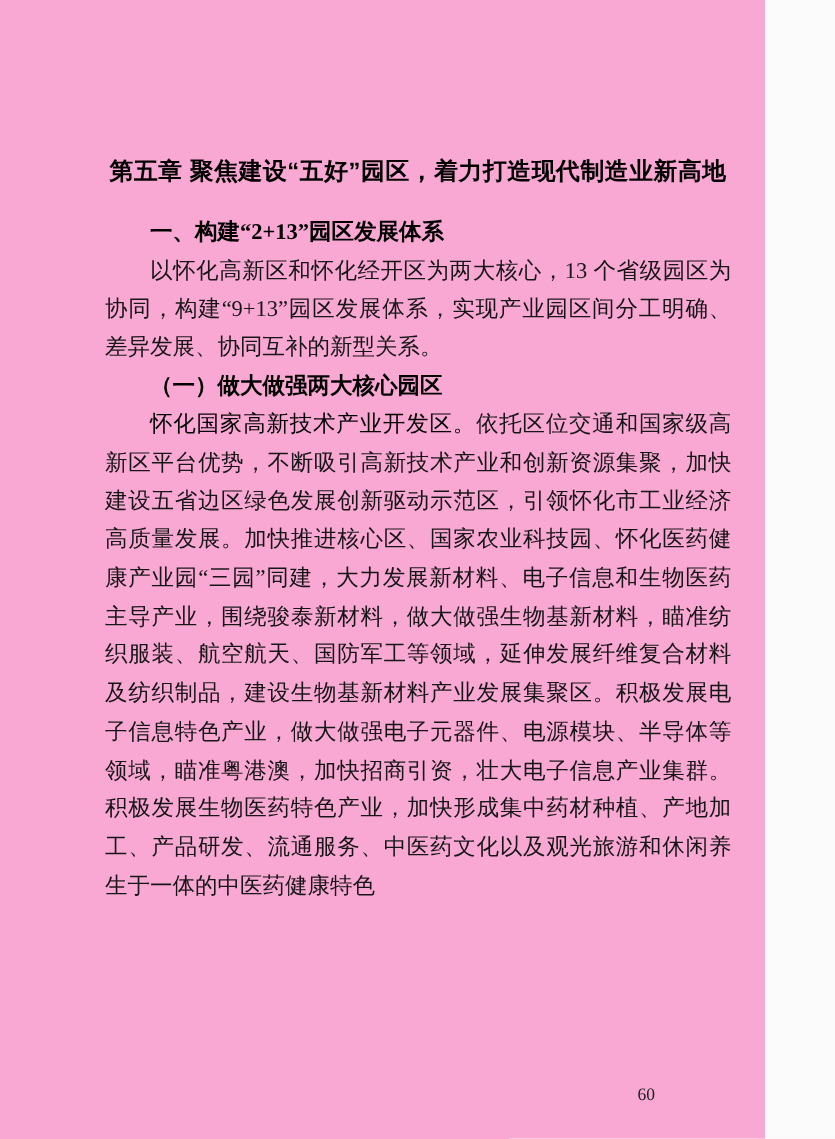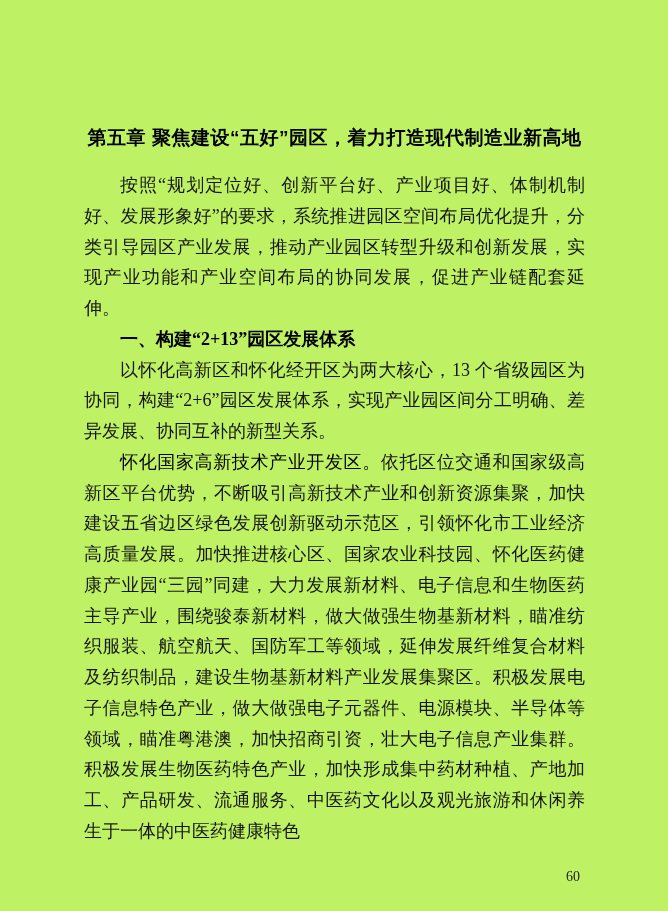--- a/index.html
+++ b/index.html
@@ -2,23 +2,23 @@
 <html><head>
 <meta charset="utf-8">
 <style>
   html, body {
     margin: 0;
     padding: 0;
     background: #fbfbfb;
   }
   .page {
     position: relative;
-    width: 668px;
+    width: 612px;
     height: 911px;
-    background: #bef264;
+    background: #f9a8d4;
     color: #161616;
     font-family: "Liberation Serif", "DejaVu Serif", serif;
     overflow: hidden;
   }
   .content {
     position: absolute;
     left: 84px;
     top: 122px;
     width: 501px;
   }
@@ -62,25 +62,25 @@
   }
 </style>
 </head>
 <body>
 
 <div class="page">
   <div class="content">
 
     <h1 class="chapter-title">第五章 聚焦建设“五好”园区，着力打造现代制造业新高地</h1>
 
-    <p class="para">按照“规划定位好、创新平台好、产业项目好、体制机制好、发展形象好”的要求，系统推进园区空间布局优化提升，分类引导园区产业发展，推动产业园区转型升级和创新发展，实现产业功能和产业空间布局的协同发展，促进产业链配套延伸。</p>
 
     <h2 class="heading">一、构建“2+13”园区发展体系</h2>
 
-    <p class="para">以怀化高新区和怀化经开区为两大核心，13 个省级园区为协同，构建“2+6”园区发展体系，实现产业园区间分工明确、差异发展、协同互补的新型关系。</p>
+    <p class="para">以怀化高新区和怀化经开区为两大核心，13 个省级园区为协同，构建“9+13”园区发展体系，实现产业园区间分工明确、差异发展、协同互补的新型关系。</p>
 
+    <h3 class="heading">（一）做大做强两大核心园区</h3>
 
     <p class="para"><span class="lead-bold">怀化国家高新技术产业开发区。</span><span>依托区位交通和国家级高新区平台优势，不断吸引高新技术产业和创新资源集聚，加快建设五省边区绿色发展创新驱动示范区，引领怀化市工业经济高质量发展。加快推进核心区、国家农业科技园、怀化医药健康产业园“三园”同建，大力发展新材料、电子信息和生物医药主导产业，围绕骏泰新材料，做大做强生物基新材料，瞄准纺织服装、航空航天、国防军工等领域，延伸发展纤维复合材料及纺织制品，建设生物基新材料产业发展集聚区。积极发展电子信息特色产业，做大做强电子元器件、电源模块、半导体等领域，瞄准粤港澳，加快招商引资，壮大电子信息产业集群。积极发展生物医药特色产业，加快形成集中药材种植、产地加工、产品研发、流通服务、中医药文化以及观光旅游和休闲养生于一体的中医药健康特色</span></p>
 
   </div>
 
   <div class="page-footer">60</div>
 </div>
 
 </body></html>

